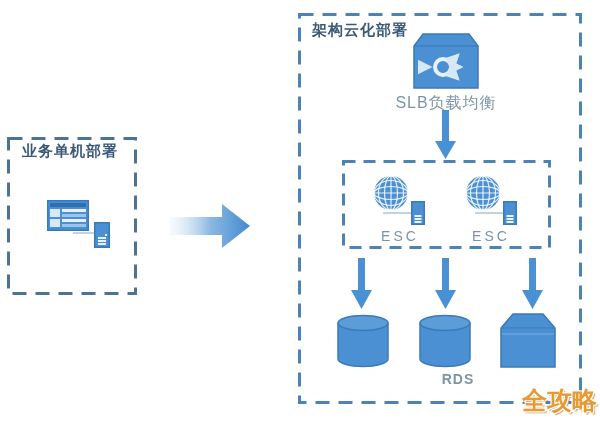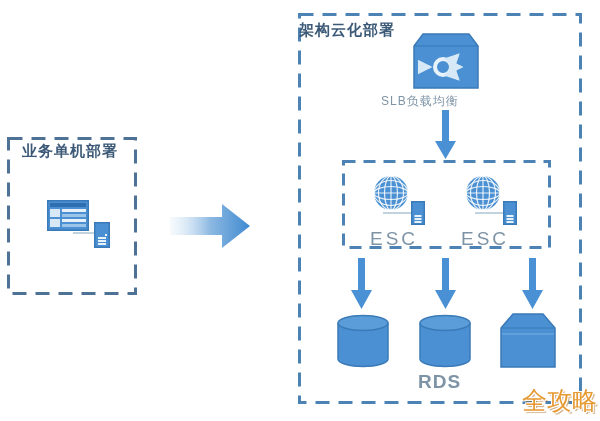--- a/index.html
+++ b/index.html
@@ -18,38 +18,39 @@
   .panel-title {
     position: absolute;
     font-size: 15px;
     font-weight: bold;
     color: var(--title-text);
     letter-spacing: 1px;
     white-space: nowrap;
   }
   .muted-label {
     position: absolute;
-    font-size: 19px;
+    font-size: 14px;
     color: var(--label-muted);
+    text-align: center;
     letter-spacing: 2px;
     white-space: nowrap;
   }
   .light-label {
     position: absolute;
     font-size: 13px;
     color: var(--label-light);
     text-align: center;
     letter-spacing: 2px;
     white-space: nowrap;
   }
   .slb-label {
     position: absolute;
-    font-size: 12px;
+    font-size: 16px;
     color: var(--label-muted);
-    text-align: left;
+    text-align: center;
     letter-spacing: 1px;
     white-space: nowrap;
   }
   .connector {
     position: absolute;
     height: 2px;
     background: #c2d3e0;
   }
   .watermark-gray {
     position: absolute;
@@ -59,21 +60,21 @@
     color: var(--watermark-gray);
     letter-spacing: 1px;
     white-space: nowrap;
     z-index: 5;
   }
   .watermark-orange {
     position: absolute;
     left: 522px;
     top: 384px;
     font-size: 25px;
-    font-weight: normal;
+    font-weight: bold;
     color: var(--watermark-orange);
     letter-spacing: 0px;
     white-space: nowrap;
     z-index: 6;
     text-shadow:
       -1px -1px 0 #ffffff,
       1px -1px 0 #ffffff,
       -1px 1px 0 #ffffff,
       1px 1px 0 #ffffff,
       2px 2px 1px rgba(160, 95, 20, 0.55);
@@ -121,21 +122,21 @@
         <stop offset="1" stop-color="#3f8ad0"></stop>
       </linearGradient>
     </defs>
     <polygon points="0,15 52,15 52,2 80,24 52,46 52,33 0,33" fill="url(#gradArrow)"></polygon>
   </svg>
 
   <div class="abs" style="left:298px; top:13px; width:284px; height:391px;">
     <svg class="abs" style="left:0; top:0;" width="284" height="391">
       <rect x="1.5" y="1.5" width="281" height="388" fill="none" stroke="var(--right-border)" stroke-width="3" stroke-dasharray="14 9"></rect>
     </svg>
-    <div class="panel-title" style="left:1px; top:8px;">架构云化部署</div>
+    <div class="panel-title" style="left:14px; top:8px;">架构云化部署</div>
 
     <svg class="abs" style="left:115px; top:20px;" width="66" height="56">
       <defs>
         <marker id="ah" markerWidth="7" markerHeight="7" refX="5" refY="3" orient="auto">
           <path d="M0,0 L6,3 L0,6 Z" fill="#d7e8f7"></path>
         </marker>
       </defs>
       <path d="M10,1 L56,1 L65,13 L65,55 L1,55 L1,13 Z" fill="var(--primary-blue)" stroke="var(--primary-blue-dark)" stroke-width="1.5"></path>
       <line x1="1" y1="13" x2="65" y2="13" stroke="#3579ba" stroke-width="1.2"></line>
       <circle cx="30" cy="34" r="8" fill="none" stroke="#e8f2fa" stroke-width="4"></circle>

